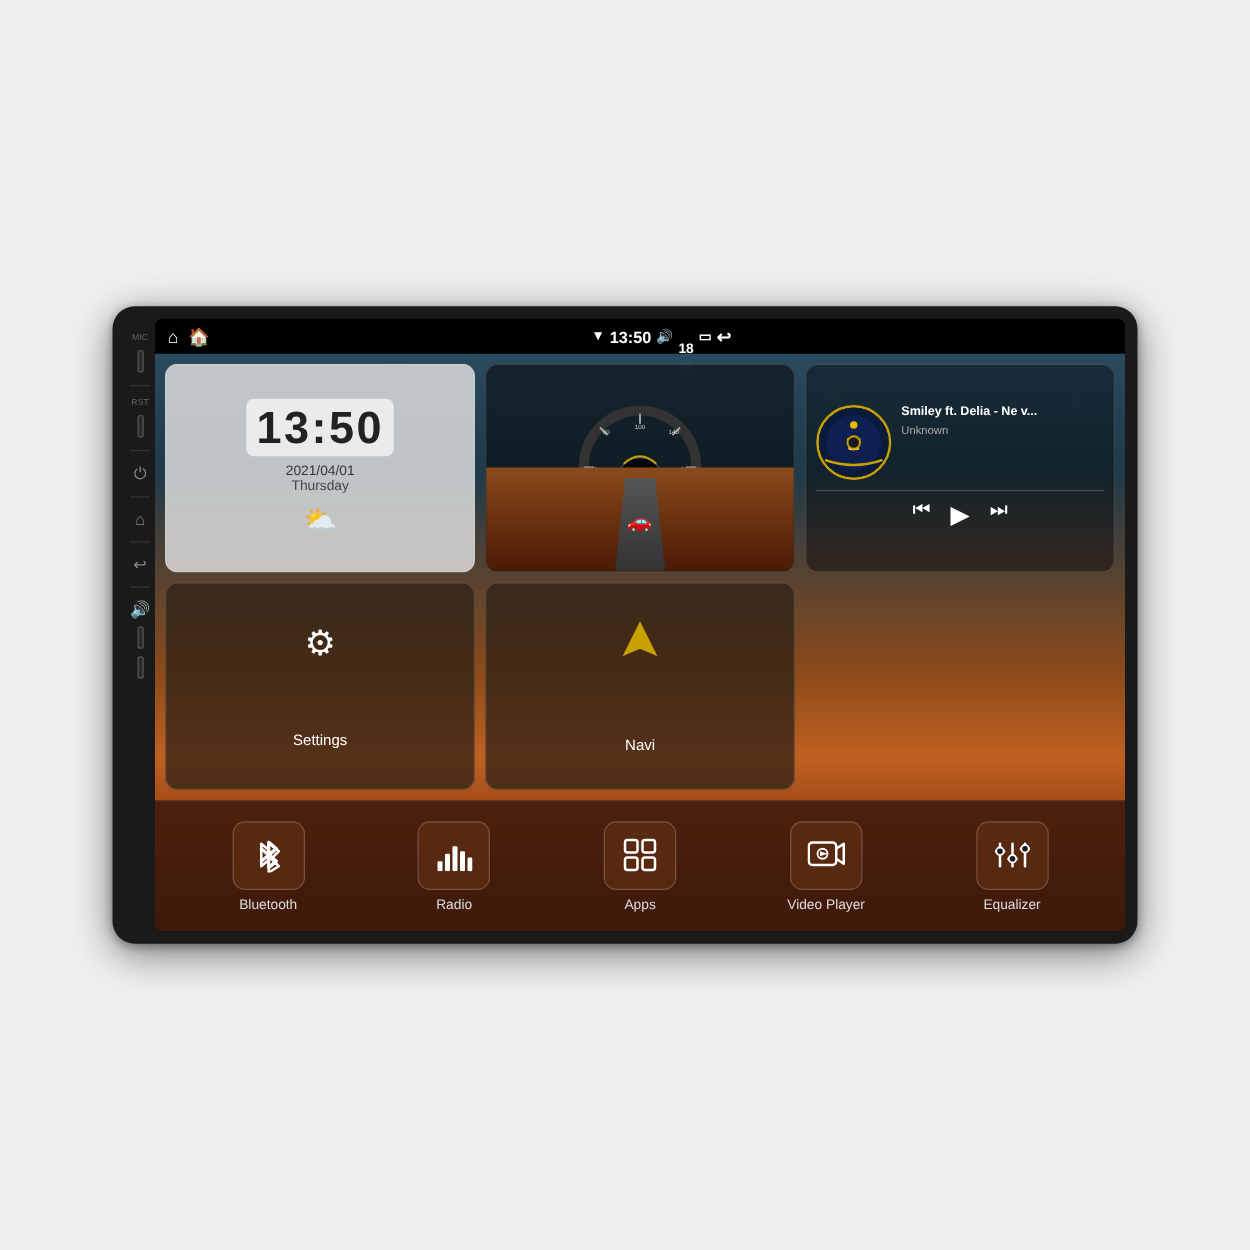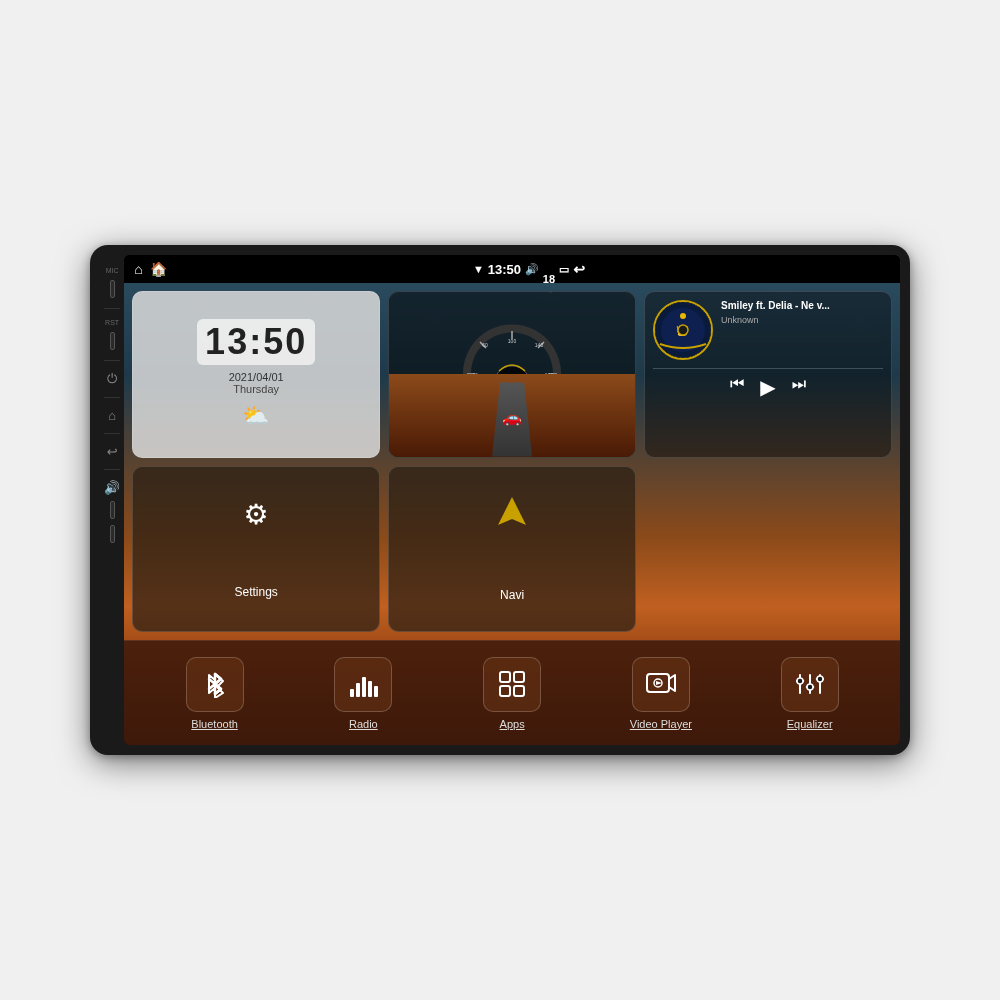--- a/index.html
+++ b/index.html
@@ -201,21 +201,21 @@
       bottom: 18%;
       left: 50%;
       transform: translateX(-50%);
       font-size: 16px;
     }
 
     
     .music-widget {
       background: rgba(0,0,0,0.4);
       flex-direction: row;
-      align-items: flex-start;
+      align-items: center;
       padding: 8px;
       gap: 8px;
       grid-column: 3;
       grid-row: 1;
     }
 
     .album-art {
       width: 60px;
       height: 60px;
       background: radial-gradient(circle, #1a3a6a 0%, #0a1a3a 60%, #c8a000 60%, #c8a000 70%, #1a1a1a 70%);
@@ -301,21 +301,20 @@
       align-items: center;
       justify-content: center;
       font-size: 24px;
       color: #fff;
     }
 
     .bottom-label {
       color: #ddd;
       font-size: 11px;
       text-align: right;
-      text-decoration: underline;
     }
 
     
     .speedo-svg {
       width: 110px;
       height: 110px;
     }
 
     .music-widget-content {
       display: flex;

